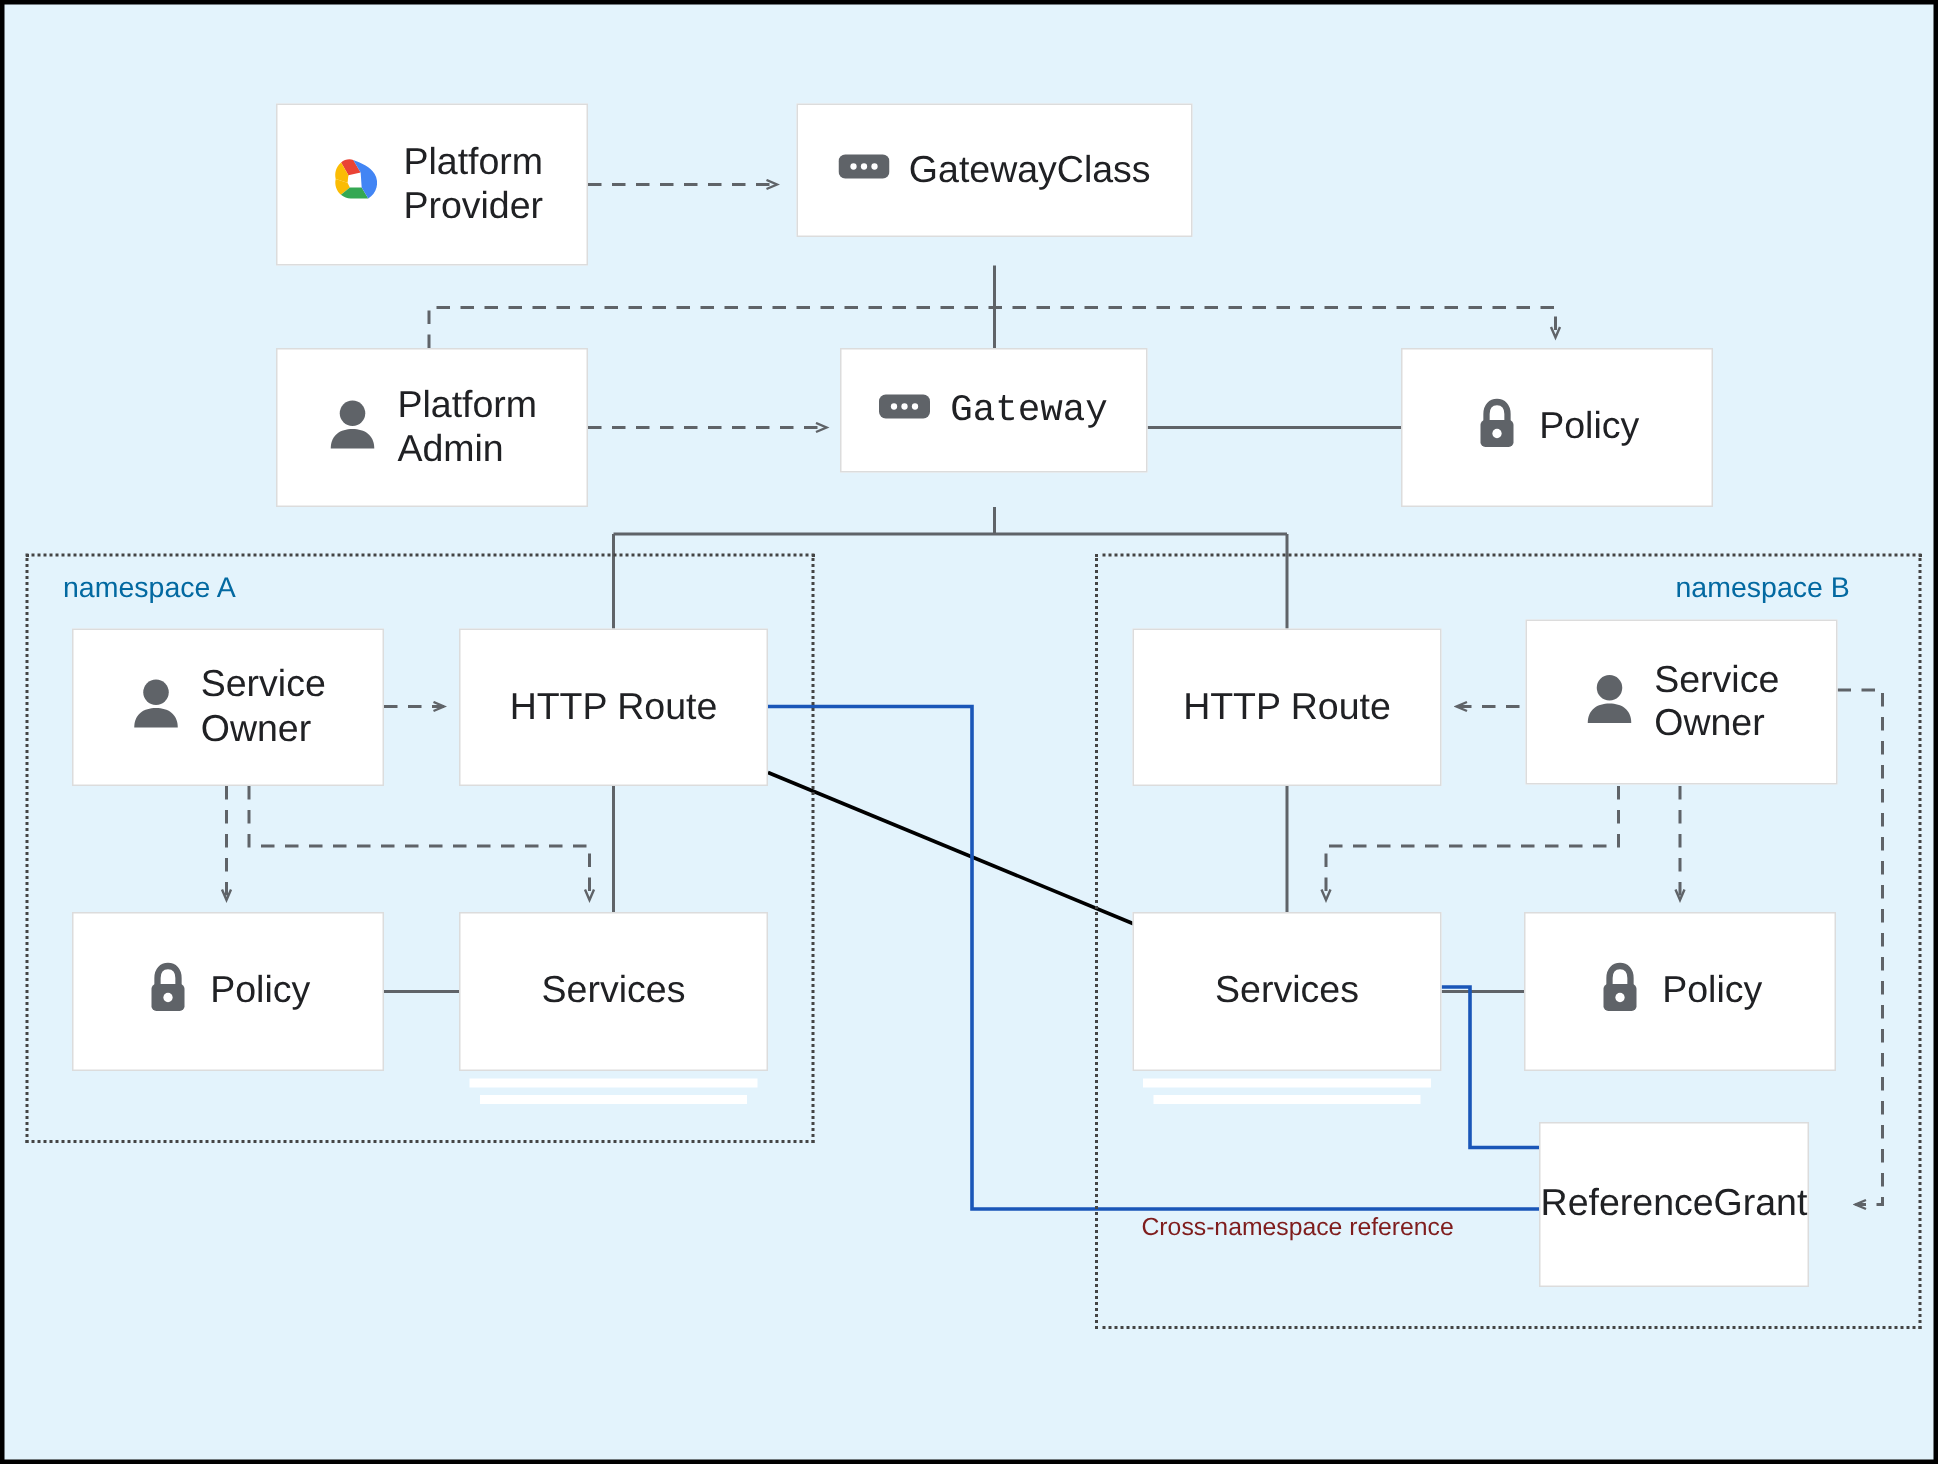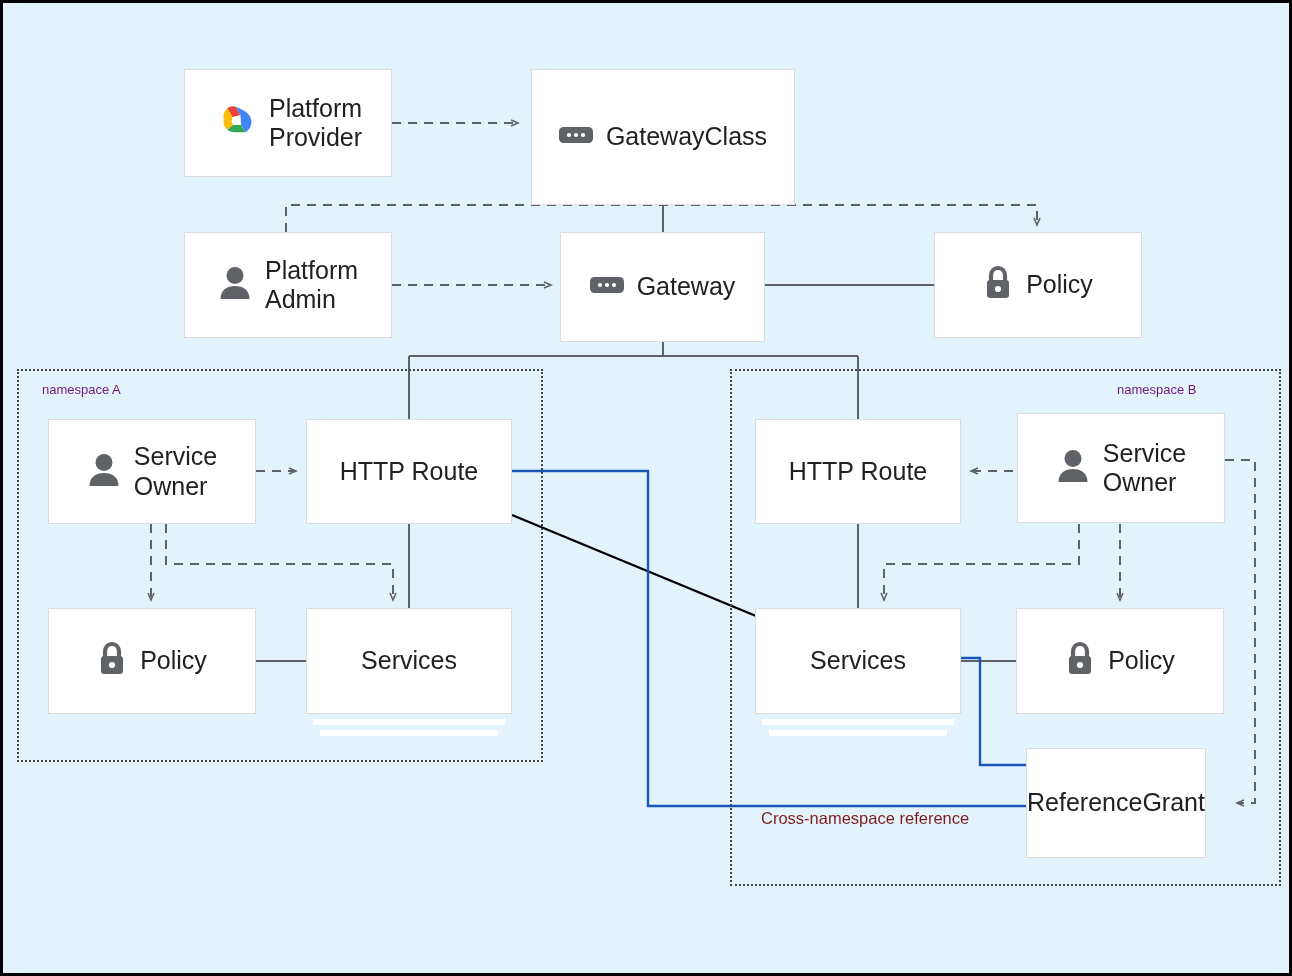--- a/index.html
+++ b/index.html
@@ -21,22 +21,22 @@
     position:absolute;left:0;top:0;width:1292px;height:976px;
     pointer-events:none;
   }
   .ns{
     position:absolute;
     border:2.5px dotted #444;
     box-sizing:border-box;
   }
   .ns-label{
     position:absolute;
-    font-size:13px;
-    color:#701a75;
+    font-size:19px;
+    color:#0369a1;
     white-space:nowrap;
   }
   .node{
     position:absolute;
     background:#ffffff;
     border:1.5px solid #dcdcdc;
     box-sizing:border-box;
     display:flex;
     align-items:center;
     justify-content:center;
@@ -137,21 +137,21 @@
         <path d="M20.9 15.3 L15.3 5.6 C11.5 8.8 10.1 13.7 11.2 18.1 L20.2 21.0 Z" fill="#fbbc04"></path>
         <path d="M11.2 18.1 C10.2 22.4 11.6 27.1 15.2 30.1 L22.0 24.5 L20.2 21.0 Z" fill="#fbbc04"></path>
         <path d="M15.2 30.1 C17.4 31.9 20.0 32.8 22.6 32.9 L36.0 32.9 L31.0 24.5 L22.0 24.5 Z" fill="#34a853"></path>
         <path d="M24.6 3.6 L30.2 13.2 L31.0 24.5 L36.0 32.9 C42.5 29.1 44.7 20.8 40.9 14.3 C37.7 8.7 31.0 6.1 24.6 3.6 Z" fill="#4285f4"></path>
       </svg>
     </span>
     <span class="lbl">Platform
 Provider</span>
   </div>
 
-  <div class="node" style="left:528px;top:66px;width:264px;height:136px;">
+  <div class="node" style="left:528px;top:66px;width:264px;height:89px;">
     <span class="icon">
       <svg width="34" height="22" viewBox="0 0 34 22" xmlns="http://www.w3.org/2000/svg">
         <rect x="0" y="3" width="34" height="16" rx="4.5" fill="#5f6368"></rect>
         <circle cx="10" cy="11" r="2.1" fill="#ffffff"></circle>
         <circle cx="17" cy="11" r="2.1" fill="#ffffff"></circle>
         <circle cx="24" cy="11" r="2.1" fill="#ffffff"></circle>
       </svg>
     </span>
     <span class="lbl">GatewayClass</span>
   </div>
@@ -160,21 +160,21 @@
     <span class="icon">
       <svg width="34" height="36" viewBox="0 0 34 36" xmlns="http://www.w3.org/2000/svg">
         <circle cx="17" cy="10.5" r="8.5" fill="#5f6368"></circle>
         <path d="M2.5 34 C2.5 25 8.9 21 17 21 C25.1 21 31.5 25 31.5 34 Z" fill="#5f6368"></path>
       </svg>
     </span>
     <span class="lbl">Platform
 Admin</span>
   </div>
 
-  <div class="node" style="left:557px;top:229px;width:205px;height:110px;">
+  <div class="node" style="left:557px;top:229px;width:205px;height:83px;font-family:Liberation Mono, monospace;">
     <span class="icon">
       <svg width="34" height="22" viewBox="0 0 34 22" xmlns="http://www.w3.org/2000/svg">
         <rect x="0" y="3" width="34" height="16" rx="4.5" fill="#5f6368"></rect>
         <circle cx="10" cy="11" r="2.1" fill="#ffffff"></circle>
         <circle cx="17" cy="11" r="2.1" fill="#ffffff"></circle>
         <circle cx="24" cy="11" r="2.1" fill="#ffffff"></circle>
       </svg>
     </span>
     <span class="lbl">Gateway</span>
   </div>

